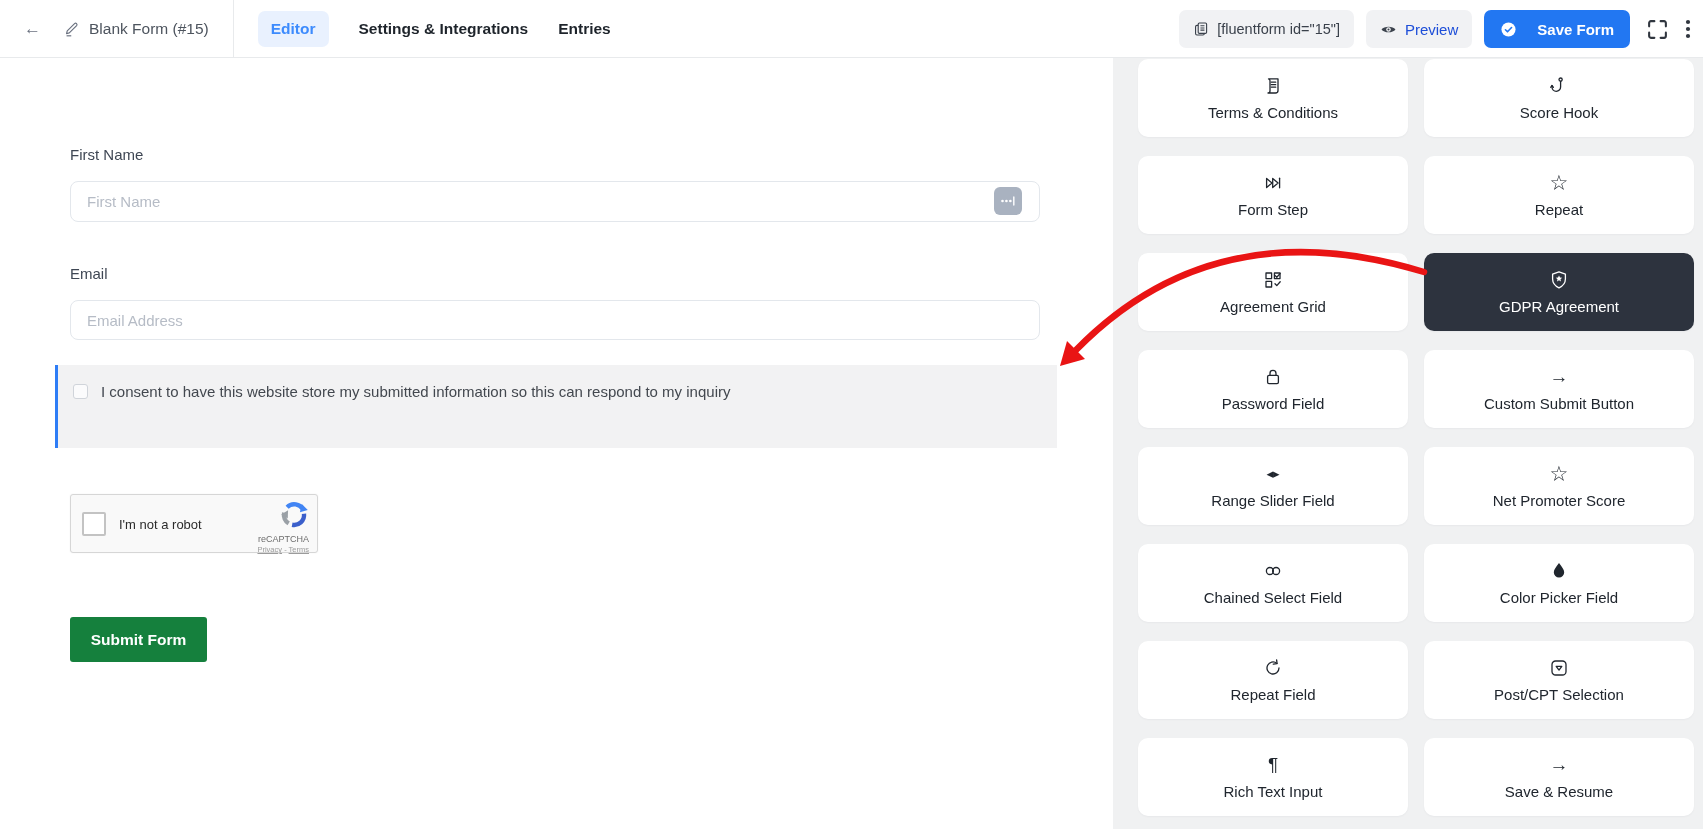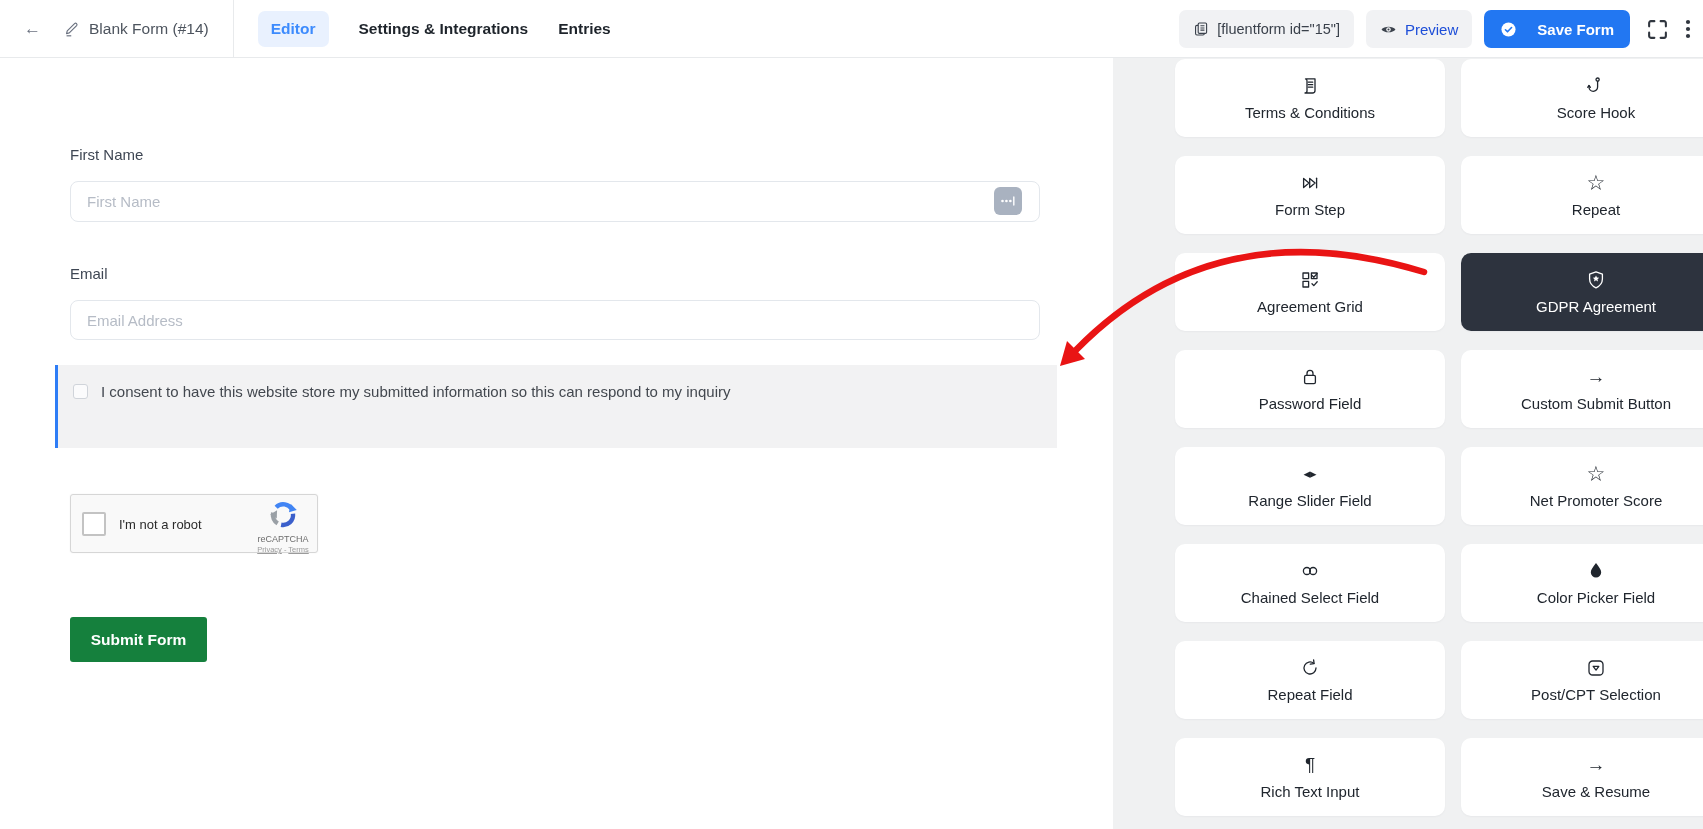--- a/index.html
+++ b/index.html
@@ -41,36 +41,36 @@
   .gdpr-row { position:absolute; left:15px; top:18px; display:flex; align-items:flex-start; gap:13px; }
   .gdpr-check { width:15px; height:15px; background:#fbfbfc; border:1px solid #d0d4da; border-radius:3px;
                 margin-top:1px; flex:0 0 auto; cursor:pointer; }
   .gdpr-text { font-size:15px; color:#43484f; line-height:18px; }
 
   .recaptcha { position:absolute; left:70px; top:494px; width:248px; height:59px; background:#f9f9f9;
                border:1px solid #d6d6d6; border-radius:3px; box-shadow:0 0 2px rgba(0,0,0,.06); }
   .rc-check { position:absolute; left:11px; top:17px; width:24px; height:24px; background:#fff;
               border:2px solid #c3c3c3; border-radius:2px; cursor:pointer; }
   .rc-label { position:absolute; left:48px; top:22px; font-size:13px; color:#2b2b2b; }
-  .rc-brand { position:absolute; right:8px; top:5px; width:52px; text-align:center; }
+  .rc-brand { position:absolute; right:8px; top:5px; width:52px; text-align:right; }
   .rc-brand-name { font-size:9px; color:#6d6d6d; display:block; margin-top:0px; }
   .rc-links { font-size:7.5px; color:#9b9b9b; display:block; margin-top:1px; }
   .rc-links u { cursor:pointer; }
 
   .submit-btn { position:absolute; left:70px; top:617px; width:137px; height:45px; background:#15803d;
                 border:none; border-radius:3px; color:#fff; font-size:15.5px; font-weight:700;
                 font-family:inherit; cursor:pointer; }
 
   
   .sidebar { position:absolute; left:1113px; top:58px; width:590px; height:771px; background:#f0f1f2; }
   .cards { position:absolute; left:25px; top:1px; display:grid; grid-template-columns:270px 270px;
            column-gap:16px; row-gap:19px; }
   .card { width:270px; height:78px; background:#fff; border-radius:10px; display:flex; flex-direction:column;
           align-items:center; justify-content:center; gap:7px; color:#20262e; cursor:pointer;
-          box-shadow:0 1px 2px rgba(20,25,40,.04);margin-left:37px; }
+          box-shadow:0 1px 2px rgba(20,25,40,.04); }
   .card.active { background:#2d333e; color:#fff; }
   .card .icn { height:22px; display:flex; align-items:center; justify-content:center; }
   .card .icn svg { stroke:currentColor; fill:none; stroke-width:1.3; stroke-linecap:round; stroke-linejoin:round; }
   .card .glyph { font-size:19px; line-height:22px; color:currentColor; }
   .card .glyph.small { font-size:13px; letter-spacing:0px; font-weight:700; }
   .card .glyph.star { font-size:21px; }
   .card .glyph.arrow { font-weight:600; }
   .card-label { font-size:15px; }
 
   
@@ -83,21 +83,21 @@
 
   <div class="topbar">
     <div class="tb-left">
       <span class="back-btn">←</span>
       <span class="edit-btn">
         <svg width="17" height="17" viewBox="0 0 20 20" fill="none" stroke="#6b7280" stroke-width="1.4" stroke-linejoin="round">
           <path d="M5 12.8 L13.6 4.2 a1.7 1.7 0 0 1 2.4 2.4 L7.4 15.2 4.2 16 z"></path>
             <path d="M4.2 18.6 h5.5"></path>
         </svg>
       </span>
-      <span class="form-title">Blank Form (#14)</span>
+      <span class="form-title">Blank Form (#15)</span>
       <span class="tb-divider"></span>
       <div class="tabs">
         <span class="tab active">Editor</span>
         <span class="tab">Settings &amp; Integrations</span>
         <span class="tab">Entries</span>
       </div>
     </div>
     <div class="tb-right">
       <div class="pill">
         <svg width="16" height="16" viewBox="0 0 20 20" fill="none" stroke="#3a414b" stroke-width="1.4" stroke-linejoin="round">

